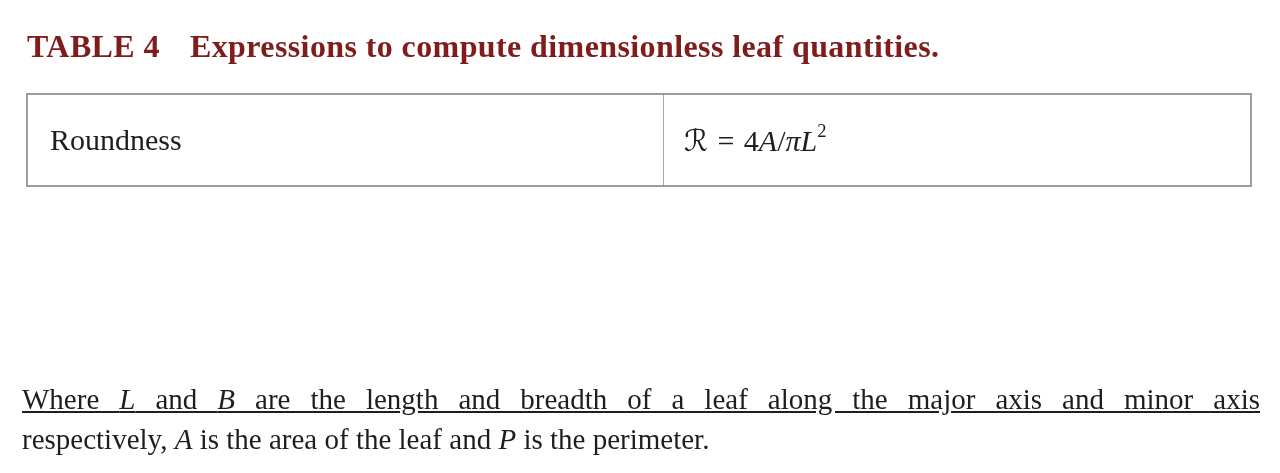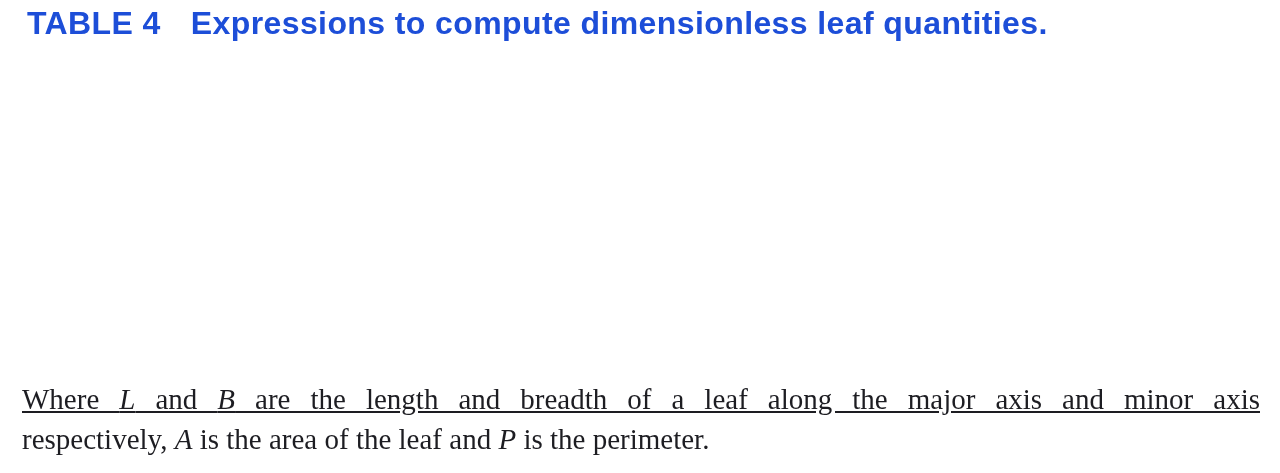--- a/index.html
+++ b/index.html
@@ -13,26 +13,26 @@
     height: 473px;
     overflow: hidden;
     font-family: "Liberation Serif", "DejaVu Serif", serif;
     color: #1d1d22;
   }
 
   
   .caption {
     position: absolute;
     left: 27px;
-    top: 5px;
-    font-family: Liberation Sans, sans-serif;
+    top: 28px;
+    font-family: Liberation Serif, serif;
     font-weight: 700;
     font-size: 32px;
     letter-spacing: 0.4px;
-    color: #1d4ed8;
+    color: #7f1d1d;
     white-space: nowrap;
   }
   .caption-label { margin-right: 30px; }
 
   
   .tbl {
     position: absolute;
     left: 26px;
     top: 93px;
     width: 1226px;
@@ -90,19 +90,25 @@
 </style>
 </head>
 <body>
 
 <div class="caption">
   <span class="caption-label">TABLE 4</span><span class="caption-text">Expressions to compute dimensionless leaf quantities.</span>
 </div>
 
 <table class="tbl">
   <tbody>
+    <tr class="row-3">
+      <td class="col-name">Roundness</td>
+      <td class="col-form">
+        <span class="formula"><span class="scr">ℛ</span><span> = 4</span><span class="it">A</span><span>/</span><span class="it">πL</span><sup>2</sup></span>
+      </td>
+    </tr>
   </tbody>
 </table>
 
 <div class="footnote">
   <div class="fn-line fn-justify"><span>Where </span><span class="it">L</span><span> and </span><span class="it">B</span><span> are the length and breadth of a leaf along the major axis and minor axis</span></div>
   <div class="fn-line"><span>respectively, </span><span class="it">A</span><span> is the area of the leaf and </span><span class="it">P</span><span> is the perimeter.</span></div>
 </div>
 
 </body></html>

